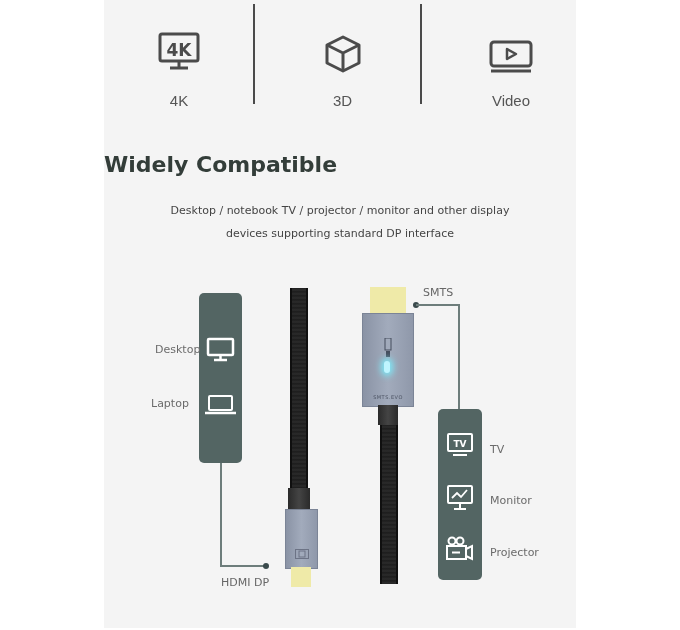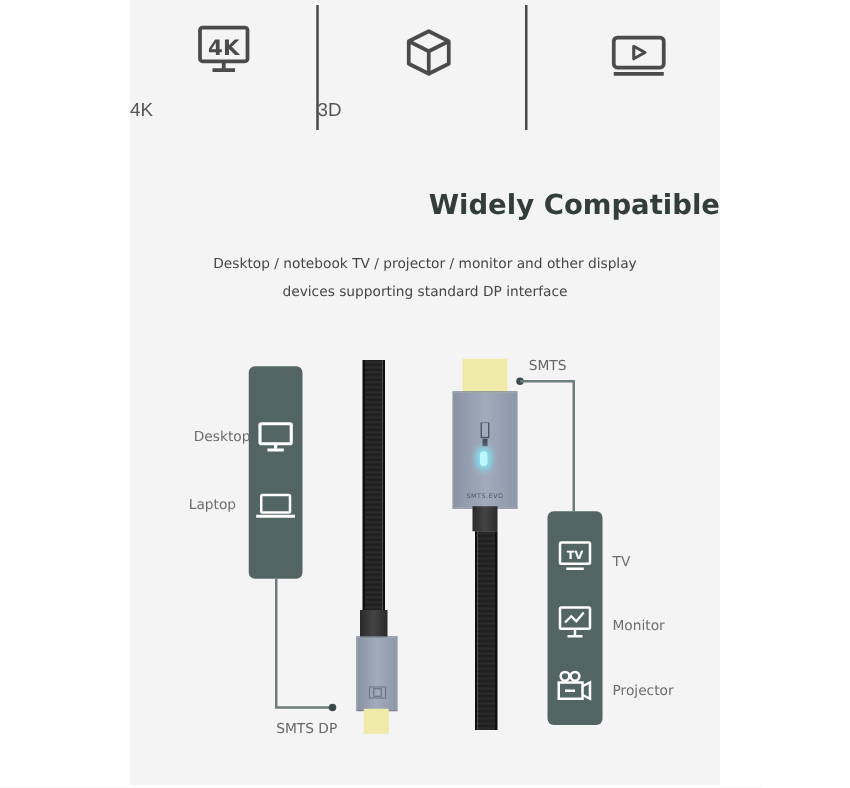--- a/index.html
+++ b/index.html
@@ -5,30 +5,30 @@
   html, body { margin: 0; padding: 0; }
   body {
     width: 680px; height: 630px; background: #ffffff; position: relative; overflow: hidden;
     font-family: "DejaVu Sans", sans-serif;
   }
   .panel {
     position: absolute; left: 104px; top: 0; width: 472px; height: 628px;
     background: #f4f4f4;
   }
   .feature {
-    position: absolute; top: 4px; height: 105px; 
+    position: absolute; top: 16px; height: 105px; text-align: center;
   }
   .feature .ficon { position: absolute; left: 50%; transform: translateX(-50%); top: 16px; }
   .feature .flabel {
     position: absolute; left: 0; right: 0; top: 76px; font-size: 15px; color: #555;
     font-family: "Liberation Sans", sans-serif;
   }
   .vsep { position: absolute; top: 4px; width: 2px; height: 100px; background: #4a4a4a; }
   .title {
-    position: absolute; left: 104px; width: 472px; top: 152px; text-align: right;
+    position: absolute; left: 104px; width: 472px; top: 152px; text-align: left;
     font-size: 22px; font-weight: bold; color: #333d39;
   }
   .subtitle {
     position: absolute; left: 104px; width: 472px; text-align: center;
     font-size: 11px; color: #444;
   }
   .devbox {
     position: absolute; background: #536563; border-radius: 5px;
   }
   .dlabel {
@@ -82,20 +82,21 @@
 <div class="vsep" style="left:420px;"></div>
 
 <div class="feature" style="left:421px;width:180px;">
   <span class="ficon" style="top:24px;">
     <svg width="44" height="34" viewBox="0 0 44 34">
       <rect x="2" y="2" width="40" height="24" rx="3" fill="none" stroke="#4b4b4b" stroke-width="3"></rect>
       <path d="M18 9 L27 14 L18 19 Z" fill="none" stroke="#4b4b4b" stroke-width="2.5" stroke-linejoin="round"></path>
       <line x1="2" y1="31" x2="42" y2="31" stroke="#4b4b4b" stroke-width="3"></line>
     </svg>
   </span>
+  <span class="flabel">Video</span>
 </div>
 
 <div class="title">Widely Compatible</div>
 <div class="subtitle" style="top:204px;">Desktop / notebook TV / projector / monitor and other display</div>
 <div class="subtitle" style="top:227px;">devices supporting standard DP interface</div>
 
 <div class="devbox" style="left:199px;top:293px;width:43px;height:170px;">
   <span style="position:absolute;left:7px;top:44px;">
     <svg width="29" height="26" viewBox="0 0 29 26">
       <rect x="2" y="2" width="25" height="16" rx="1" fill="none" stroke="#ffffff" stroke-width="2.5"></rect>
@@ -109,21 +110,21 @@
       <line x1="1" y1="19" x2="32" y2="19" stroke="#ffffff" stroke-width="2.5"></line>
     </svg>
   </span>
 </div>
 <span class="dlabel" style="left:143px;top:343px;margin-left:12px;">Desktop</span>
 <span class="dlabel" style="left:151px;top:397px;">Laptop</span>
 
 <div class="line" style="left:220px;top:463px;width:2px;height:103px;"></div>
 <div class="line" style="left:220px;top:565px;width:45px;height:2px;"></div>
 <div class="dot" style="left:263px;top:563px;"></div>
-<span class="dlabel" style="left:221px;top:576px;color:#666;">SMTS DP</span>
+<span class="dlabel" style="left:221px;top:576px;color:#666;">HDMI DP</span>
 
 <div class="cable" style="left:290px;top:288px;height:200px;"></div>
 <div class="strain" style="left:288px;top:488px;width:22px;height:22px;"></div>
 <div class="conn-body" style="left:285px;top:509px;width:31px;height:58px;">
   <span style="position:absolute;left:9px;top:34px;">
     <svg width="14" height="10" viewBox="0 0 14 10">
       <rect x="0.5" y="0.5" width="13" height="9" fill="none" stroke="#6c7385" stroke-width="1"></rect>
       <rect x="4" y="2" width="6" height="6" fill="none" stroke="#6c7385" stroke-width="1"></rect>
     </svg>
   </span>

